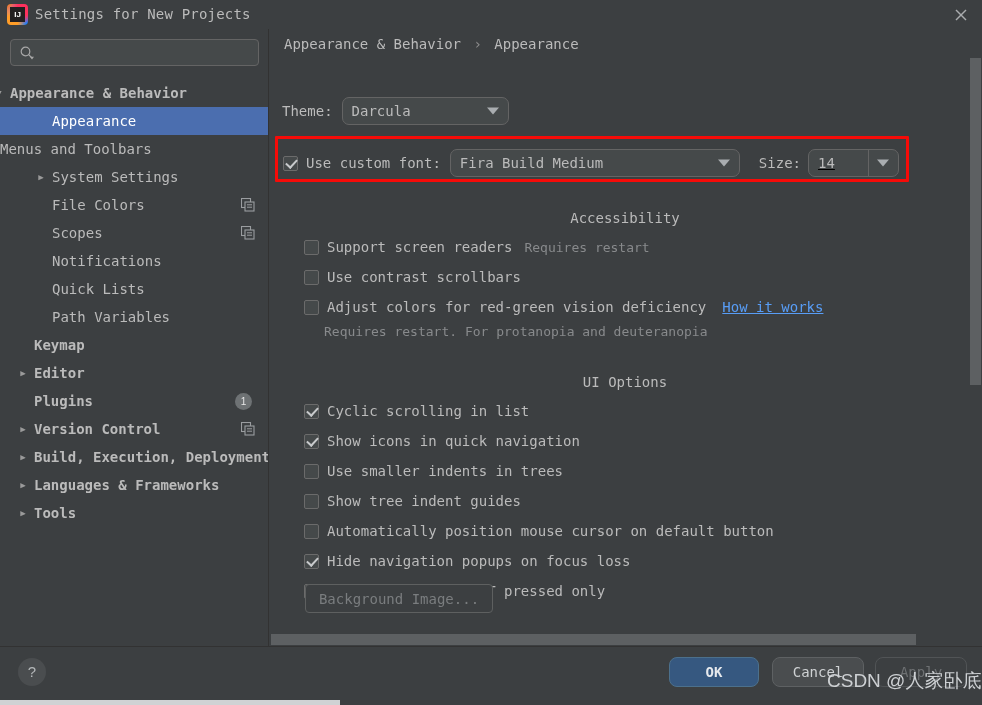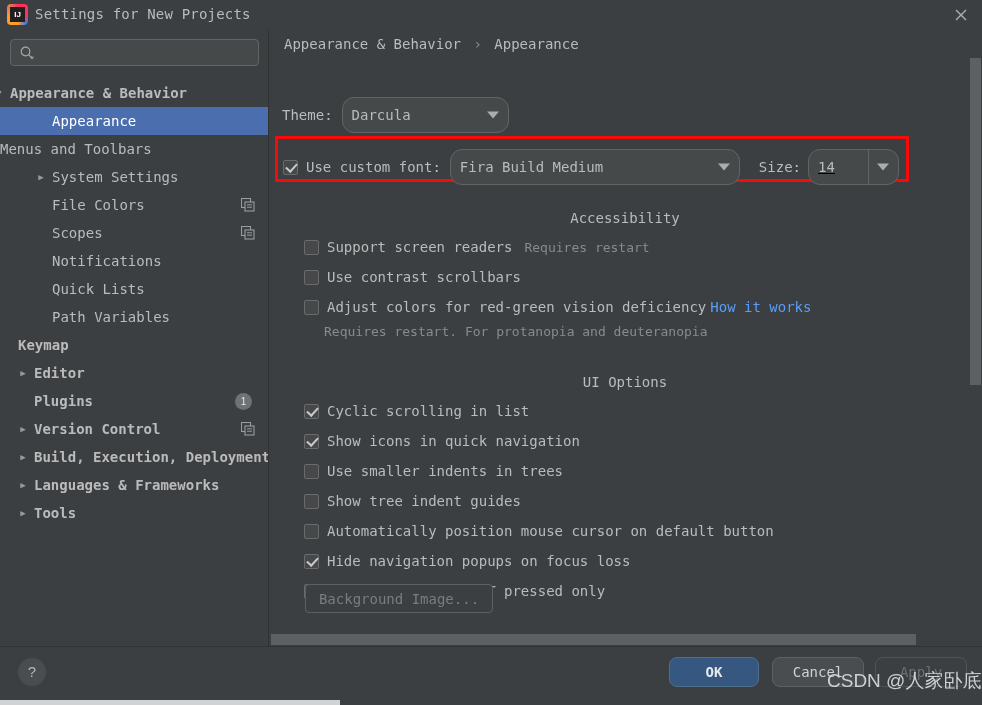--- a/index.html
+++ b/index.html
@@ -110,22 +110,22 @@
     font-size: 14px; color: #bbbbbb;
   }
   .crumb-sep { color: #8d8d8d; margin: 0 4px; }
 
   .theme-row {
     position: absolute; left: 12px; top: 68px;
     display: flex; align-items: center;
   }
   .field-label { font-size: 14px; color: #bbbbbb; margin-right: 9px; }
   .combo {
-    height: 36px; background: #45494a;
-    border: 1px solid #646464; border-radius: 12px;
+    height: 28px; background: #45494a;
+    border: 1px solid #646464; border-radius: 7px;
     display: flex; align-items: center; position: relative; cursor: pointer;
   }
   .combo-value {
     font-size: 14px; color: #bbbbbb; padding-left: 9px;
     white-space: nowrap; overflow: hidden;
   }
   .combo-arrow {
     position: absolute; right: 9px; top: 50%;
     transform: translateY(-50%);
     width: 0; height: 0;
@@ -168,21 +168,21 @@
     position: absolute; display: flex; align-items: center;
     font-size: 14px; color: #bbbbbb; flex-direction: column;
   }
   .section-line {
     height: 1px; background: #5a5c5e; margin-left: 9px;
   }
   .cb-row {
     position: absolute; display: flex; align-items: center;
   }
   .hint-text { font-size: 13px; color: #888a8c; margin-left: 12px; }
-  .link { color: #589df6; font-size: 14px; margin-left: 4px; cursor: pointer; }
+  .link { color: #589df6; font-size: 14px; margin-left: 16px; cursor: pointer; text-decoration: underline; }
   .sub-note {
     position: absolute; font-size: 13px; color: #888a8c;
   }
 
   .bg-image-btn {
     position: absolute; left: 305px; top: 584px;
     width: 188px; height: 29px;
     background: #3c3f41;
     border: 1px solid #5e6060; border-radius: 4px;
     color: #7a7d7f; font-size: 14px;
@@ -326,21 +326,21 @@
         <div class="tree-row">
           <span class="tree-label" style="margin-left: 52px;">Notifications</span>
         </div>
         <div class="tree-row">
           <span class="tree-label" style="margin-left: 52px;">Quick Lists</span>
         </div>
         <div class="tree-row">
           <span class="tree-label" style="margin-left: 52px;">Path Variables</span>
         </div>
         <div class="tree-row">
-          <span class="tree-label" style="margin-left: 18px; font-weight: bold;">Keymap</span>
+          <span class="tree-label" style="margin-left: 34px; font-weight: bold;">Keymap</span>
         </div>
         <div class="tree-row">
           <span class="tree-arrow" style="left: 16px;">▶</span>
           <span class="tree-label" style="margin-left: 34px; font-weight: bold;">Editor</span>
         </div>
         <div class="tree-row">
           <span class="tree-label" style="margin-left: 34px; font-weight: bold;">Plugins</span>
           <span class="tree-badge">1</span>
         </div>
         <div class="tree-row">

